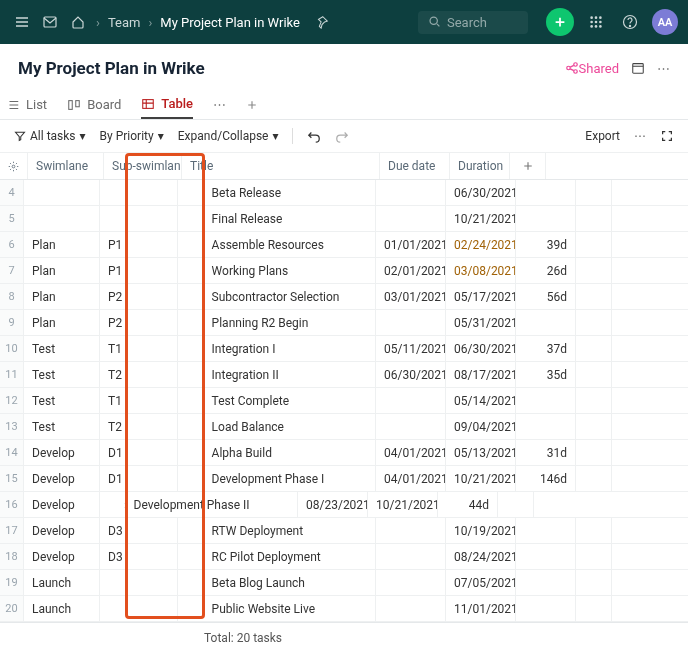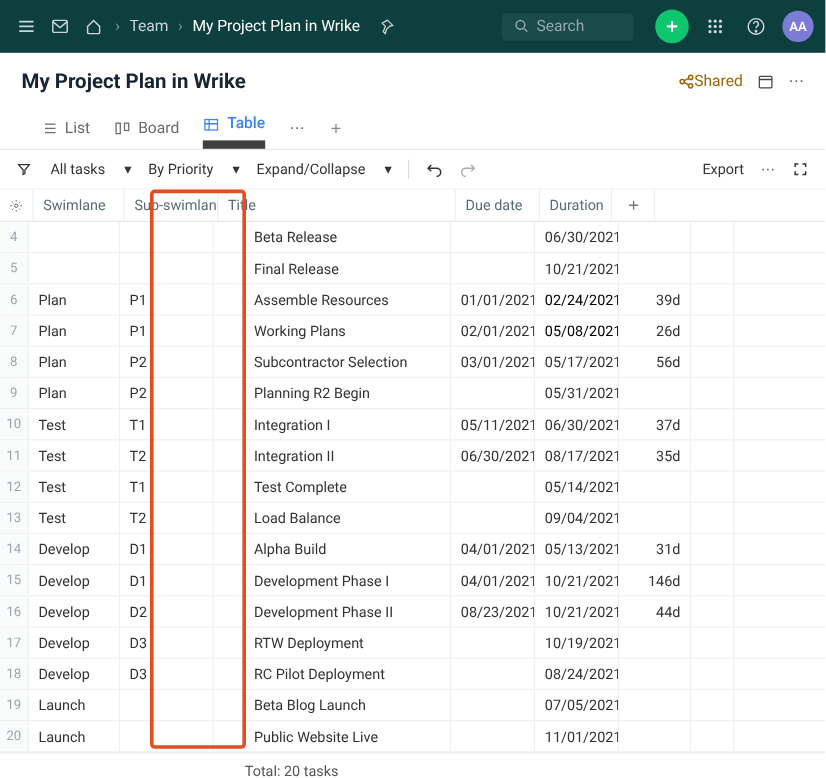--- a/index.html
+++ b/index.html
@@ -12,48 +12,48 @@
 .search { margin-left:auto; display:flex; align-items:flex-start; gap:6px; background:rgba(255,255,255,0.06); padding:4px 10px; border-radius:4px; color:#93a9a9; font-size:13px; width:110px;}
 .right-icons{display:flex;align-items:center;gap:10px;margin-left:14px}
 .plus-btn{width:28px;height:28px;border-radius:50%;background:#0ec66f;display:flex;align-items:center;justify-content:center;color:#fff}
 .circle-btn{width:24px;height:24px;display:flex;align-items:center;justify-content:center;color:#cbd7d7}
 .avatar{width:26px;height:26px;border-radius:50%;background:#7c7cd6;color:#fff;font-size:11px;font-weight:600;display:flex;align-items:center;justify-content:center}
 
 .pagehdr{display:flex;align-items:center;padding:14px 18px 6px}
 .pagehdr h1{font-size:17px;font-weight:700;color:#172434}
 .pagehdr .spacer{flex:1}
 .pagehdr .act{display:flex;gap:12px;align-items:center;color:#444}
-.shared{display:flex;gap:0;align-items:center;font-size:13px;color:#a16207}
-
-.views{display:flex;gap:20px;padding:6px 34px 0;border-bottom:1px solid #e5e8ea;align-items:center}
+.shared{display:flex;gap:0;align-items:center;font-size:13px;color:#ec4899}
+
+.views{display:flex;gap:20px;padding:6px 6px 0;border-bottom:1px solid #e5e8ea;align-items:center}
 .view{display:flex;gap:6px;align-items:center;color:#6b6b6b;font-size:13px;padding:6px 0;cursor:pointer}
-.view.active{color:#3b82f6;border-bottom:7px solid #404040;font-weight:500}
+.view.active{color:#b91c1c;border-bottom:2px solid #404040;font-weight:500}
 .dots{color:#666;cursor:pointer}
 
 .toolbar{display:flex;align-items:center;padding:8px 14px;gap:14px;color:#333;font-size:12px;border-bottom:1px solid #eef0f1}
-.tbitem{display:flex;gap:16px;align-items:center;cursor:pointer}
+.tbitem{display:flex;gap:4px;align-items:center;cursor:pointer}
 .toolbar .spacer{flex:1}
 
 .table-wrap{position:relative}
 .headrow{display:flex;background:#fff;border-bottom:1px solid #e5e8ea;color:#5b6a77;font-size:12px}
 .headrow > div, .row > div {padding:6px 8px;border-right:1px solid #eef0f1;display:flex;align-items:center;white-space:nowrap;overflow:hidden}
 .headrow > div{font-weight:400}
 .col-gear{width:28px;justify-content:center}
 .col-num{width:24px;justify-content:center;color:#9aa5ae;font-size:11px}
 .col-swim{width:76px}
 .col-sub{width:78px}
 .col-title{width:198px}
 .col-title.head{}
 .col-start{width:70px}
 .col-due{width:70px}
 .col-dur{width:60px;padding-right:10px;justify-content:flex-end}
 .col-add{width:36px;justify-content:center;border-right:none;color:#777}
 .tbl .row{display:flex;border-bottom:1px solid #eef0f1;height:26px;font-size:12px;color:#333}
 .row .col-num{background:#fafbfb}
-.due-over{color:#000000}
+.due-over{color:#a16207}
 
 .col-title .tree-ico{display:inline-flex;margin-right:6px;color:#9aa5ae}
 .indent{width:16px;display:inline-block}
 
 .footer{display:flex;border-top:1px solid #e5e8ea;font-size:12px;color:#555}
 .footer .lbl{margin-left:204px;padding:8px 0}
 
 .highlight-box{position:absolute;border:3px solid #e24f1e;border-radius:4px;pointer-events:none;left:125px;top:0;width:80px;height:466px}
 
 svg{display:block}
@@ -268,21 +268,21 @@
         <div class="col-due due-over">02/24/2021</div>
         <div class="col-dur">39d</div>
         <div class="col-add"></div>
       </div>
       <div class="row">
         <div class="col-num">7</div>
         <div class="col-swim">Plan</div>
         <div class="col-sub">P1</div>
         <div class="col-title"><span class="indent"></span><span class="tree-ico">›</span>Working Plans</div>
         <div class="col-start">02/01/2021</div>
-        <div class="col-due due-over">05/08/2021</div>
+        <div class="col-due due-over">03/08/2021</div>
         <div class="col-dur">26d</div>
         <div class="col-add"></div>
       </div>
       <div class="row">
         <div class="col-num">8</div>
         <div class="col-swim">Plan</div>
         <div class="col-sub">P2</div>
         <div class="col-title"><span class="indent"></span><span class="tree-ico">›</span>Subcontractor Selection</div>
         <div class="col-start">03/01/2021</div>
         <div class="col-due ">05/17/2021</div>
@@ -355,21 +355,20 @@
         <div class="col-sub">D1</div>
         <div class="col-title"><span class="indent"></span><span class="tree-ico">›</span>Development Phase I</div>
         <div class="col-start">04/01/2021</div>
         <div class="col-due ">10/21/2021</div>
         <div class="col-dur">146d</div>
         <div class="col-add"></div>
       </div>
       <div class="row">
         <div class="col-num">16</div>
         <div class="col-swim">Develop</div>
-        <div class="col-sub">D2</div>
         <div class="col-title"><span class="indent"></span><span class="tree-ico">›</span>Development Phase II</div>
         <div class="col-start">08/23/2021</div>
         <div class="col-due ">10/21/2021</div>
         <div class="col-dur">44d</div>
         <div class="col-add"></div>
       </div>
       <div class="row">
         <div class="col-num">17</div>
         <div class="col-swim">Develop</div>
         <div class="col-sub">D3</div>

